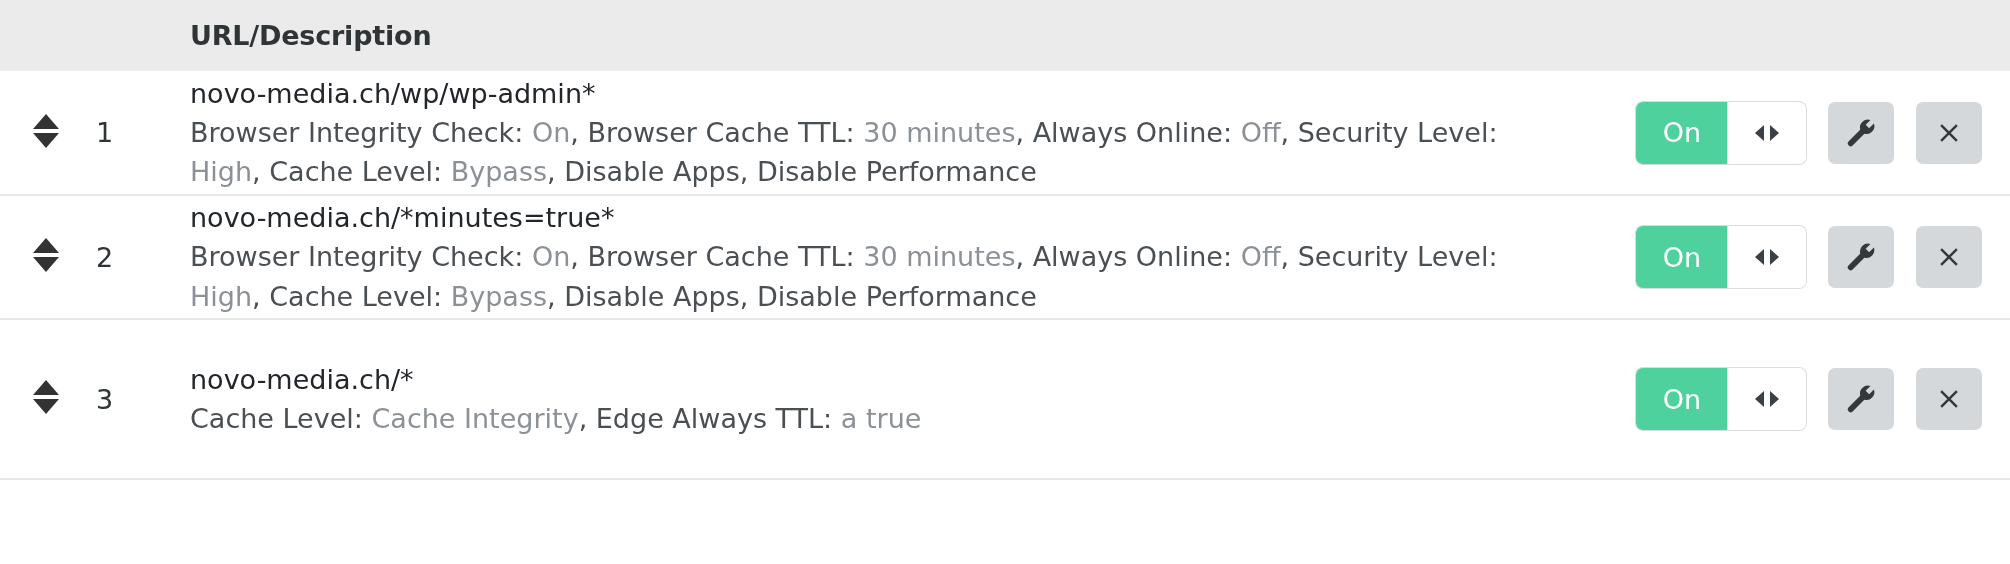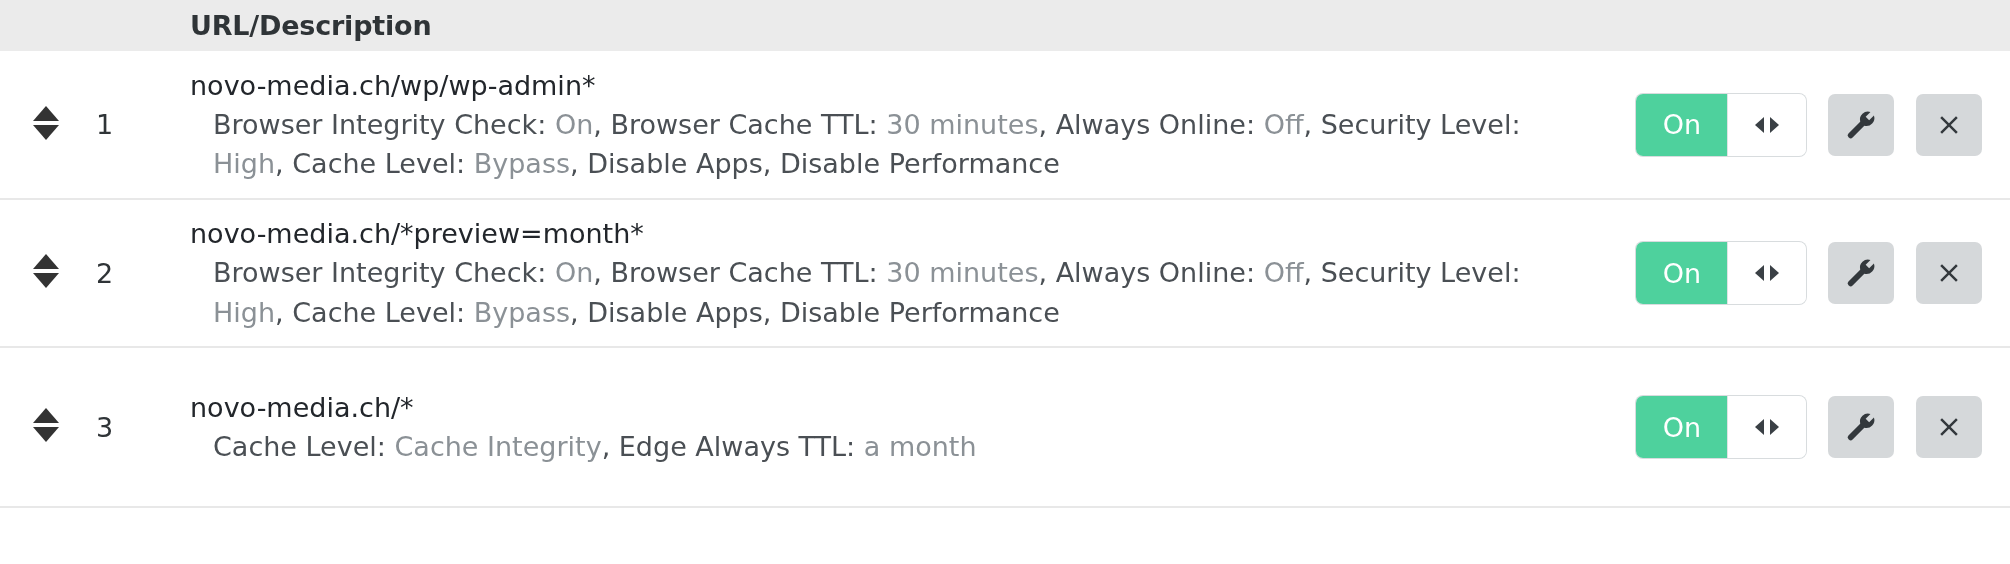--- a/index.html
+++ b/index.html
@@ -18,21 +18,21 @@
 
   .rules-table {
     width: 2010px;
     border-collapse: collapse;
     table-layout: fixed;
   }
 
   
   .table-head {
     background: #ebebeb;
-    height: 51px;
+    height: 71px;
   }
   .table-head th {
     padding: 0;
     margin: 0;
     font-weight: bold;
     font-size: 27px;
     color: #2f3437;
     text-align: left;
     vertical-align: middle;
     letter-spacing: -0.2px;
@@ -43,21 +43,21 @@
   .th-controls { width: 420px; }
 
   
   .rule-row {
     background: #ffffff;
     border-bottom: 2px solid #e8e8e8;
   }
   .rule-row > td {
     padding: 0;
     vertical-align: middle;
-    height: 148px;
+    height: 124px;
   }
   .rule-row.row-short > td { height: 160px; }
 
   
   .cell-handle {
     text-align: center;
     width: 92px;
   }
   .drag-handle {
     display: inline-block;
@@ -102,21 +102,20 @@
     font-size: 27px;
     color: #22262b;
     line-height: 1.45;
     white-space: nowrap;
   }
   .rule-desc {
     font-size: 27px;
     color: #4a4f54;
     line-height: 1.45;
     max-width: 1450px;
-    margin-left: 23px;
   }
   .rule-desc .val {
     color: #8b9196;
   }
 
   
   .cell-controls {
     width: 420px;
     padding-right: 28px !important;
   }
@@ -221,21 +220,21 @@
                 </svg>
               </span>
             </button>
           </div>
         </td>
       </tr>
       <tr class="rule-row">
         <td class="cell-handle"><span class="drag-handle"><span class="tri-up"></span><span class="tri-dn"></span></span></td>
         <td class="cell-index">2</td>
         <td class="cell-url">
-          <div class="rule-url">novo-media.ch/*preview=month*</div>
+          <div class="rule-url">novo-media.ch/*minutes=true*</div>
           <div class="rule-desc"><span>Browser Integrity Check: </span><span class="val">On</span><span>, </span><span>Browser Cache TTL: </span><span class="val">30 minutes</span><span>, </span><span>Always Online: </span><span class="val">Off</span><span>, </span><span>Security Level: </span><span class="val">High</span><span>, </span><span>Cache Level: </span><span class="val">Bypass</span><span>, </span><span>Disable Apps</span><span>, </span><span>Disable Performance</span></div>
         </td>
         <td class="cell-controls">
           <div class="controls-wrap">
             <div class="toggle">
               <div class="toggle-on">On</div>
               <div class="toggle-knob">
                 <span>
                   <svg width="34" height="22" viewBox="0 0 34 22" aria-hidden="true">
                     <polygon points="14,3 14,19 5,11" fill="#3a4045"></polygon>
@@ -259,21 +258,21 @@
               </span>
             </button>
           </div>
         </td>
       </tr>
       <tr class="rule-row row-short">
         <td class="cell-handle"><span class="drag-handle"><span class="tri-up"></span><span class="tri-dn"></span></span></td>
         <td class="cell-index">3</td>
         <td class="cell-url">
           <div class="rule-url">novo-media.ch/*</div>
-          <div class="rule-desc"><span>Cache Level: </span><span class="val">Cache Integrity</span><span>, </span><span>Edge Always TTL: </span><span class="val">a month</span></div>
+          <div class="rule-desc"><span>Cache Level: </span><span class="val">Cache Integrity</span><span>, </span><span>Edge Always TTL: </span><span class="val">a true</span></div>
         </td>
         <td class="cell-controls">
           <div class="controls-wrap">
             <div class="toggle">
               <div class="toggle-on">On</div>
               <div class="toggle-knob">
                 <span>
                   <svg width="34" height="22" viewBox="0 0 34 22" aria-hidden="true">
                     <polygon points="14,3 14,19 5,11" fill="#3a4045"></polygon>
                     <polygon points="20,3 20,19 29,11" fill="#3a4045"></polygon>

